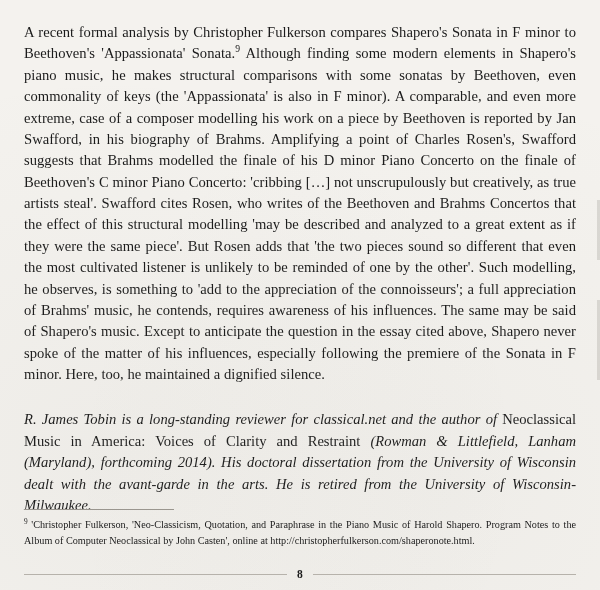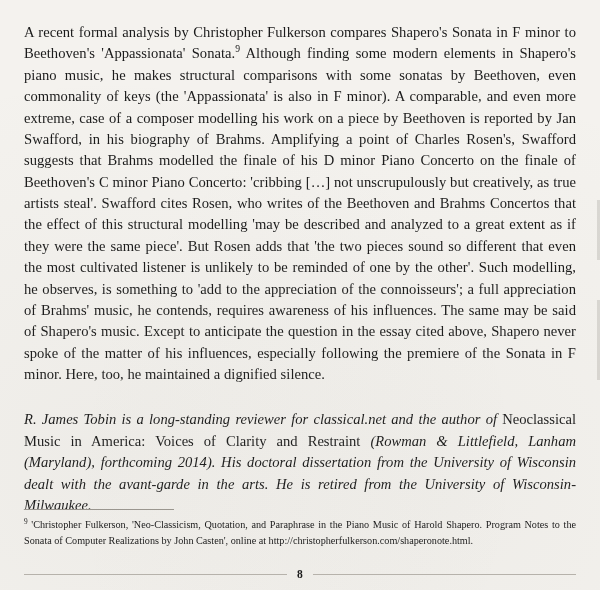--- a/index.html
+++ b/index.html
@@ -111,21 +111,21 @@
 <body>
 
 <div class="page">
 
   <p class="body-text"><span>A recent formal analysis by Christopher Fulkerson compares Shapero's Sonata in F minor to Beethoven's 'Appassionata' Sonata.</span><sup>9</sup><span> Although finding some modern elements in Shapero's piano music, he makes structural comparisons with some sonatas by Beethoven, even commonality of keys (the 'Appassionata' is also in F minor). A comparable, and even more extreme, case of a composer modelling his work on a piece by Beethoven is reported by Jan Swafford, in his biography of Brahms. Amplifying a point of Charles Rosen's, Swafford suggests that Brahms modelled the finale of his D minor Piano Concerto on the finale of Beethoven's C minor Piano Concerto: 'cribbing […] not unscrupulously but creatively, as true artists steal'. Swafford cites Rosen, who writes of the Beethoven and Brahms Concertos that the effect of this structural modelling 'may be described and analyzed to a great extent as if they were the same piece'. But Rosen adds that 'the two pieces sound so different that even the most cultivated listener is unlikely to be reminded of one by the other'. Such modelling, he observes, is something to 'add to the appreciation of the connoisseurs'; a full appreciation of Brahms' music, he contends, requires awareness of his influences. The same may be said of Shapero's music. Except to anticipate the question in the essay cited above, Shapero never spoke of the matter of his influences, especially following the premiere of the Sonata in F minor. Here, too, he maintained a dignified silence.</span></p>
 
   <p class="bio"><span>R. James Tobin is a long-standing reviewer for classical.net and the author of </span><span class="roman">Neoclassical Music in America: Voices of Clarity and Restraint </span><span>(Rowman &amp; Littlefield, Lanham (Maryland), forthcoming 2014). His doctoral dissertation from the University of Wisconsin dealt with the avant-garde in the arts. He is retired from the University of Wisconsin-Milwaukee.</span></p>
 
   <div class="footnote-area">
     <div class="footnote-rule"></div>
-    <p class="footnote"><sup>9</sup><span> 'Christopher Fulkerson, 'Neo-Classicism, Quotation, and Paraphrase in the Piano Music of Harold Shapero. Program Notes to the Sonata of Computer Realizations by John Casten', online at http://christopherfulkerson.com/shaperonote.html.</span></p>
+    <p class="footnote"><sup>9</sup><span> 'Christopher Fulkerson, 'Neo-Classicism, Quotation, and Paraphrase in the Piano Music of Harold Shapero. Program Notes to the Album of Computer Neoclassical by John Casten', online at http://christopherfulkerson.com/shaperonote.html.</span></p>
   </div>
 
   <div class="page-footer">
     <div class="footer-rule"></div>
     <div class="page-number">8</div>
     <div class="footer-rule"></div>
   </div>
 
   <div class="edge-artifact" style="top:200px;height:60px;"></div>
   <div class="edge-artifact" style="top:300px;height:80px;"></div>

